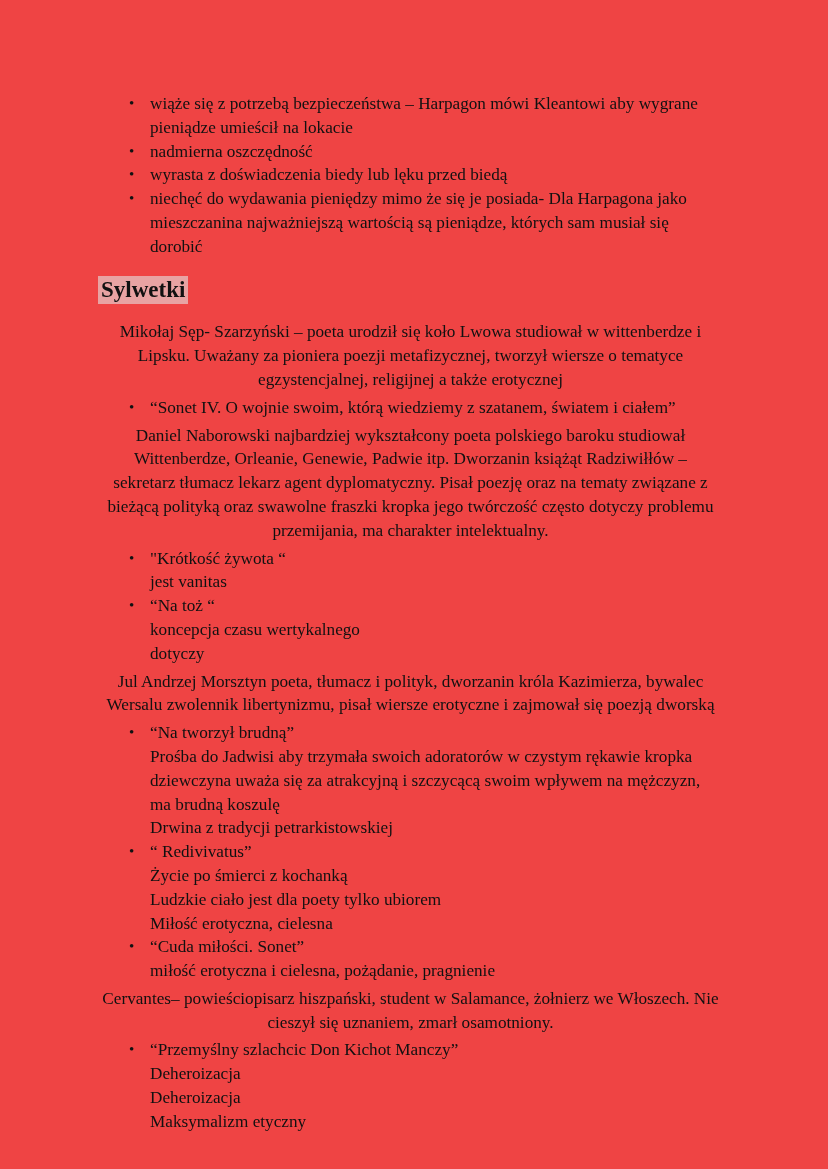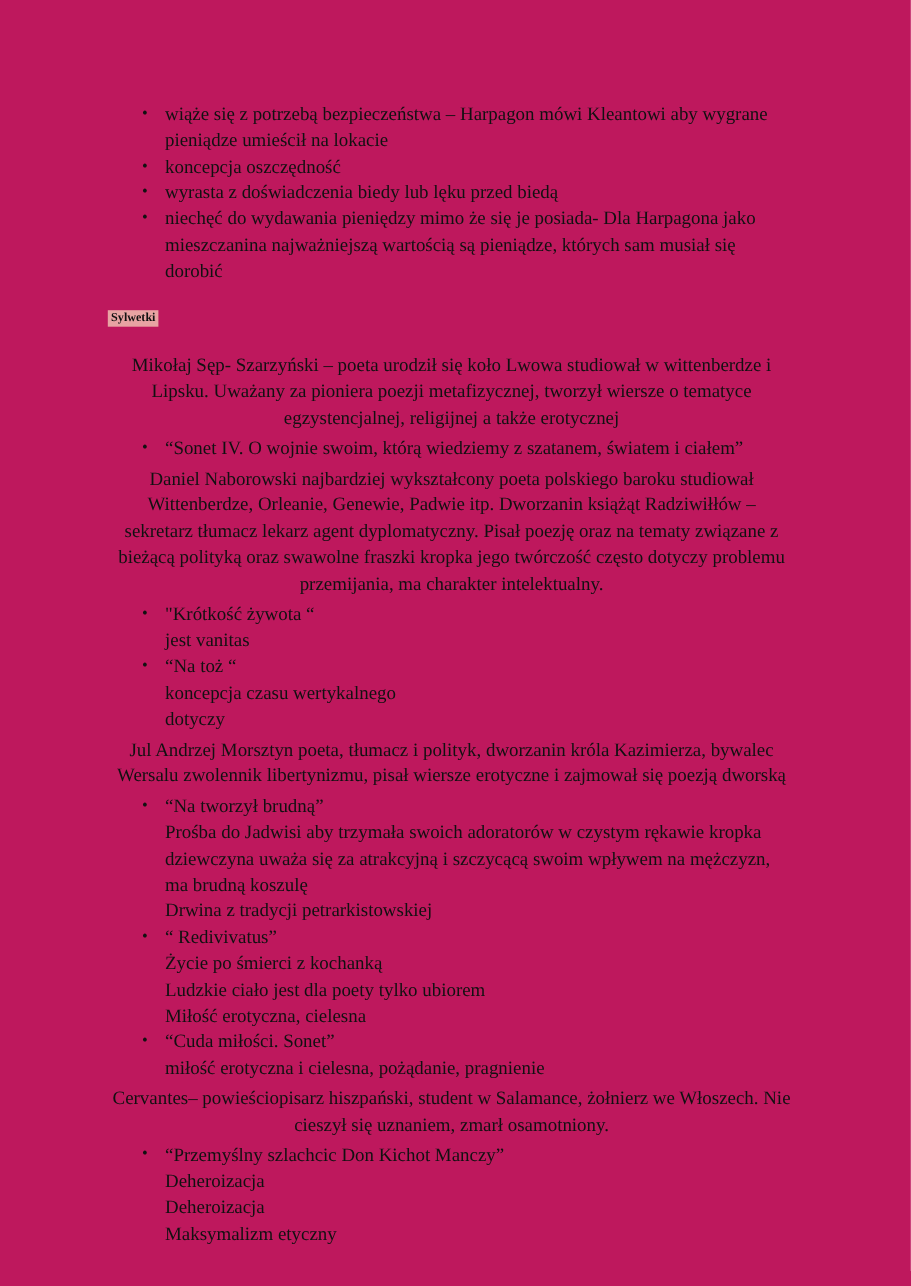--- a/index.html
+++ b/index.html
@@ -37,21 +37,21 @@
     white-space: normal;
   }
 
   
   .heading-block {
     margin: 19px 0 19px 0;
   }
   .heading {
     display: inline;
     font-weight: bold;
-    font-size: 11px;
+    font-size: 23px;
     line-height: 23.8px;
     padding: 1px 3px 2px 3px;
     background: #e8a3a3;
     color: #111111;
   }
 
   
   ul.bullets {
     list-style: none;
     margin: 0;
@@ -84,31 +84,31 @@
   }
   .sub-line {
     display: block;
     font-size: 17.2px;
     line-height: 23.8px;
   }
 </style>
 </head>
 <body style="background: rgb(255, 255, 255); color: rgb(17, 17, 17);">
 
-<div class="page" style="background: #be185d;">
+<div class="page" style="background: #ef4444;">
   <div class="doc">
 
     <ul class="bullets">
       <li>
         <span class="bullet-dot"></span>
         <span class="li-text"> wiąże się z potrzebą bezpieczeństwa – Harpagon mówi Kleantowi aby wygrane pieniądze umieścił na lokacie</span>
       </li>
       <li>
         <span class="bullet-dot"></span>
-        <span class="li-text"> koncepcja oszczędność</span>
+        <span class="li-text"> nadmierna oszczędność</span>
       </li>
       <li>
         <span class="bullet-dot"></span>
         <span class="li-text"> wyrasta z doświadczenia biedy lub lęku przed biedą</span>
       </li>
       <li>
         <span class="bullet-dot"></span>
         <span class="li-text"> niechęć do wydawania pieniędzy mimo że się je posiada- Dla Harpagona jako mieszczanina najważniejszą wartością są pieniądze, których sam musiał się dorobić</span>
       </li>
     </ul>

